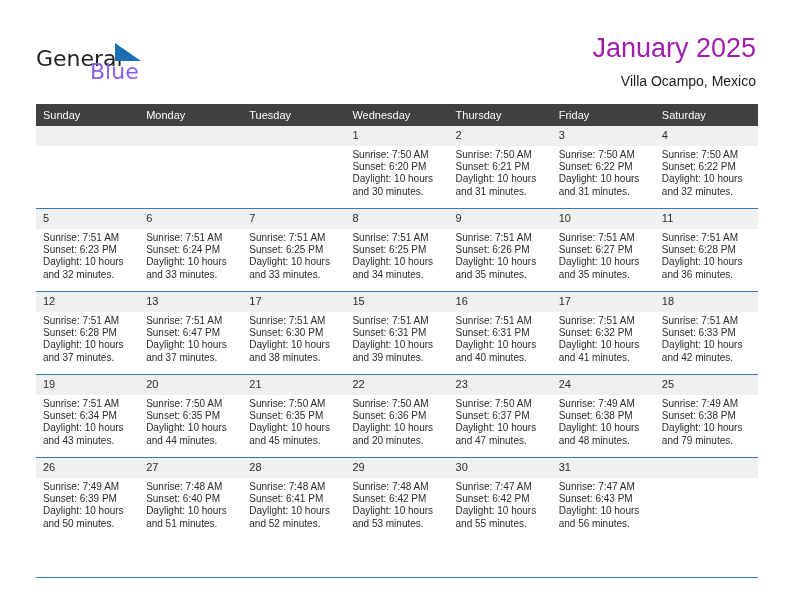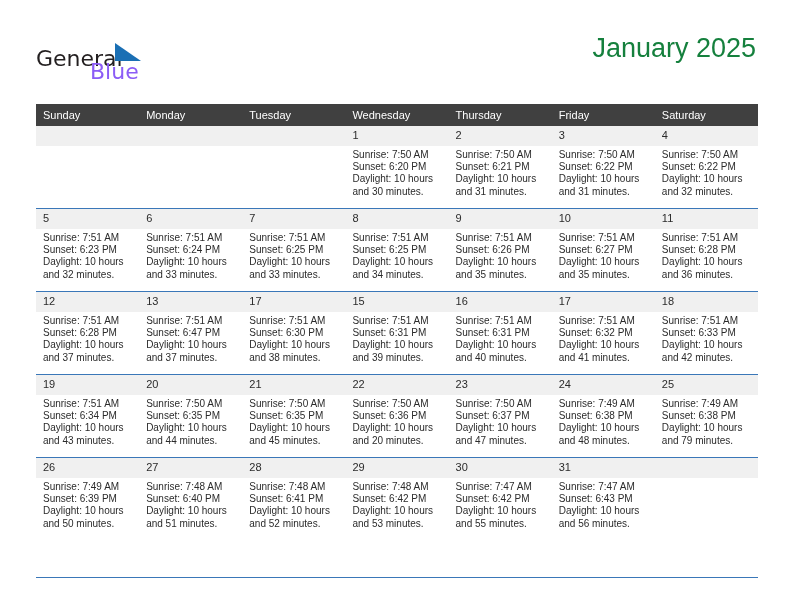--- a/index.html
+++ b/index.html
@@ -67,21 +67,21 @@
 
   .title-block {
     position: absolute;
     right: 36px;
     top: 32px;
     text-align: right;
   }
   .cal-title {
     font-size: 27px;
     font-weight: 400;
-    color: #15803d;
+    color: #a21caf;
     line-height: 32px;
     font-family: "Liberation Sans", sans-serif;
     white-space: nowrap;
   }
   .cal-subtitle {
     margin-top: 9px;
     font-size: 14px;
     font-weight: 400;
     color: #1a1a1a;
     line-height: 16px;
@@ -157,20 +157,21 @@
   <div class="header">
 
     <div class="logo">
       <span class="logo-general">General</span>
       <span class="logo-triangle"></span>
       <span class="logo-blue">Blue</span>
     </div>
 
     <div class="title-block">
       <div class="cal-title">January 2025</div>
+      <div class="cal-subtitle">Villa Ocampo, Mexico</div>
     </div>
 
   </div>
 
   <table class="calendar">
     <thead>
       <tr>
         <th>Sunday</th>
         <th>Monday</th>
         <th>Tuesday</th>

